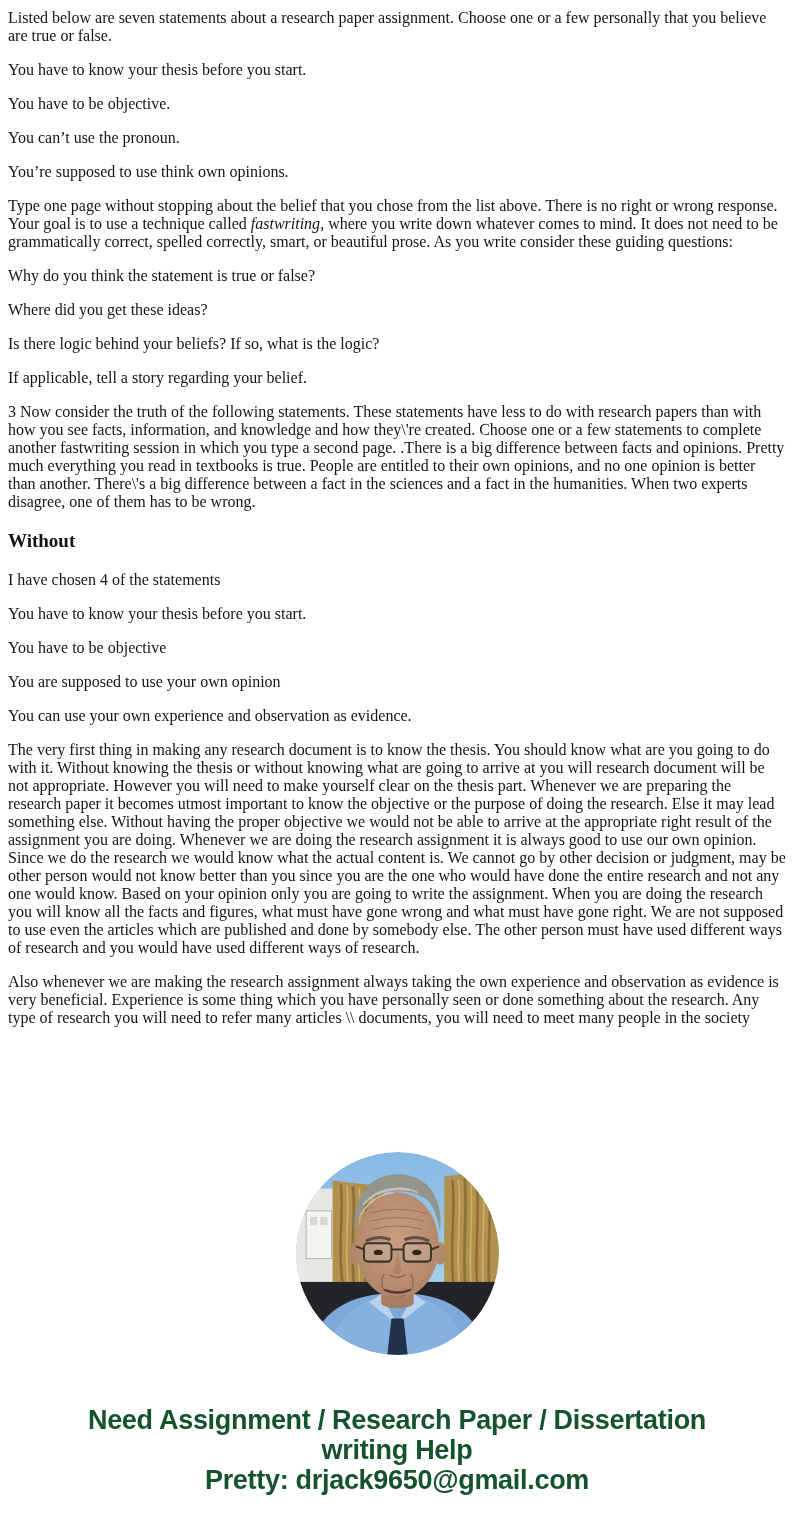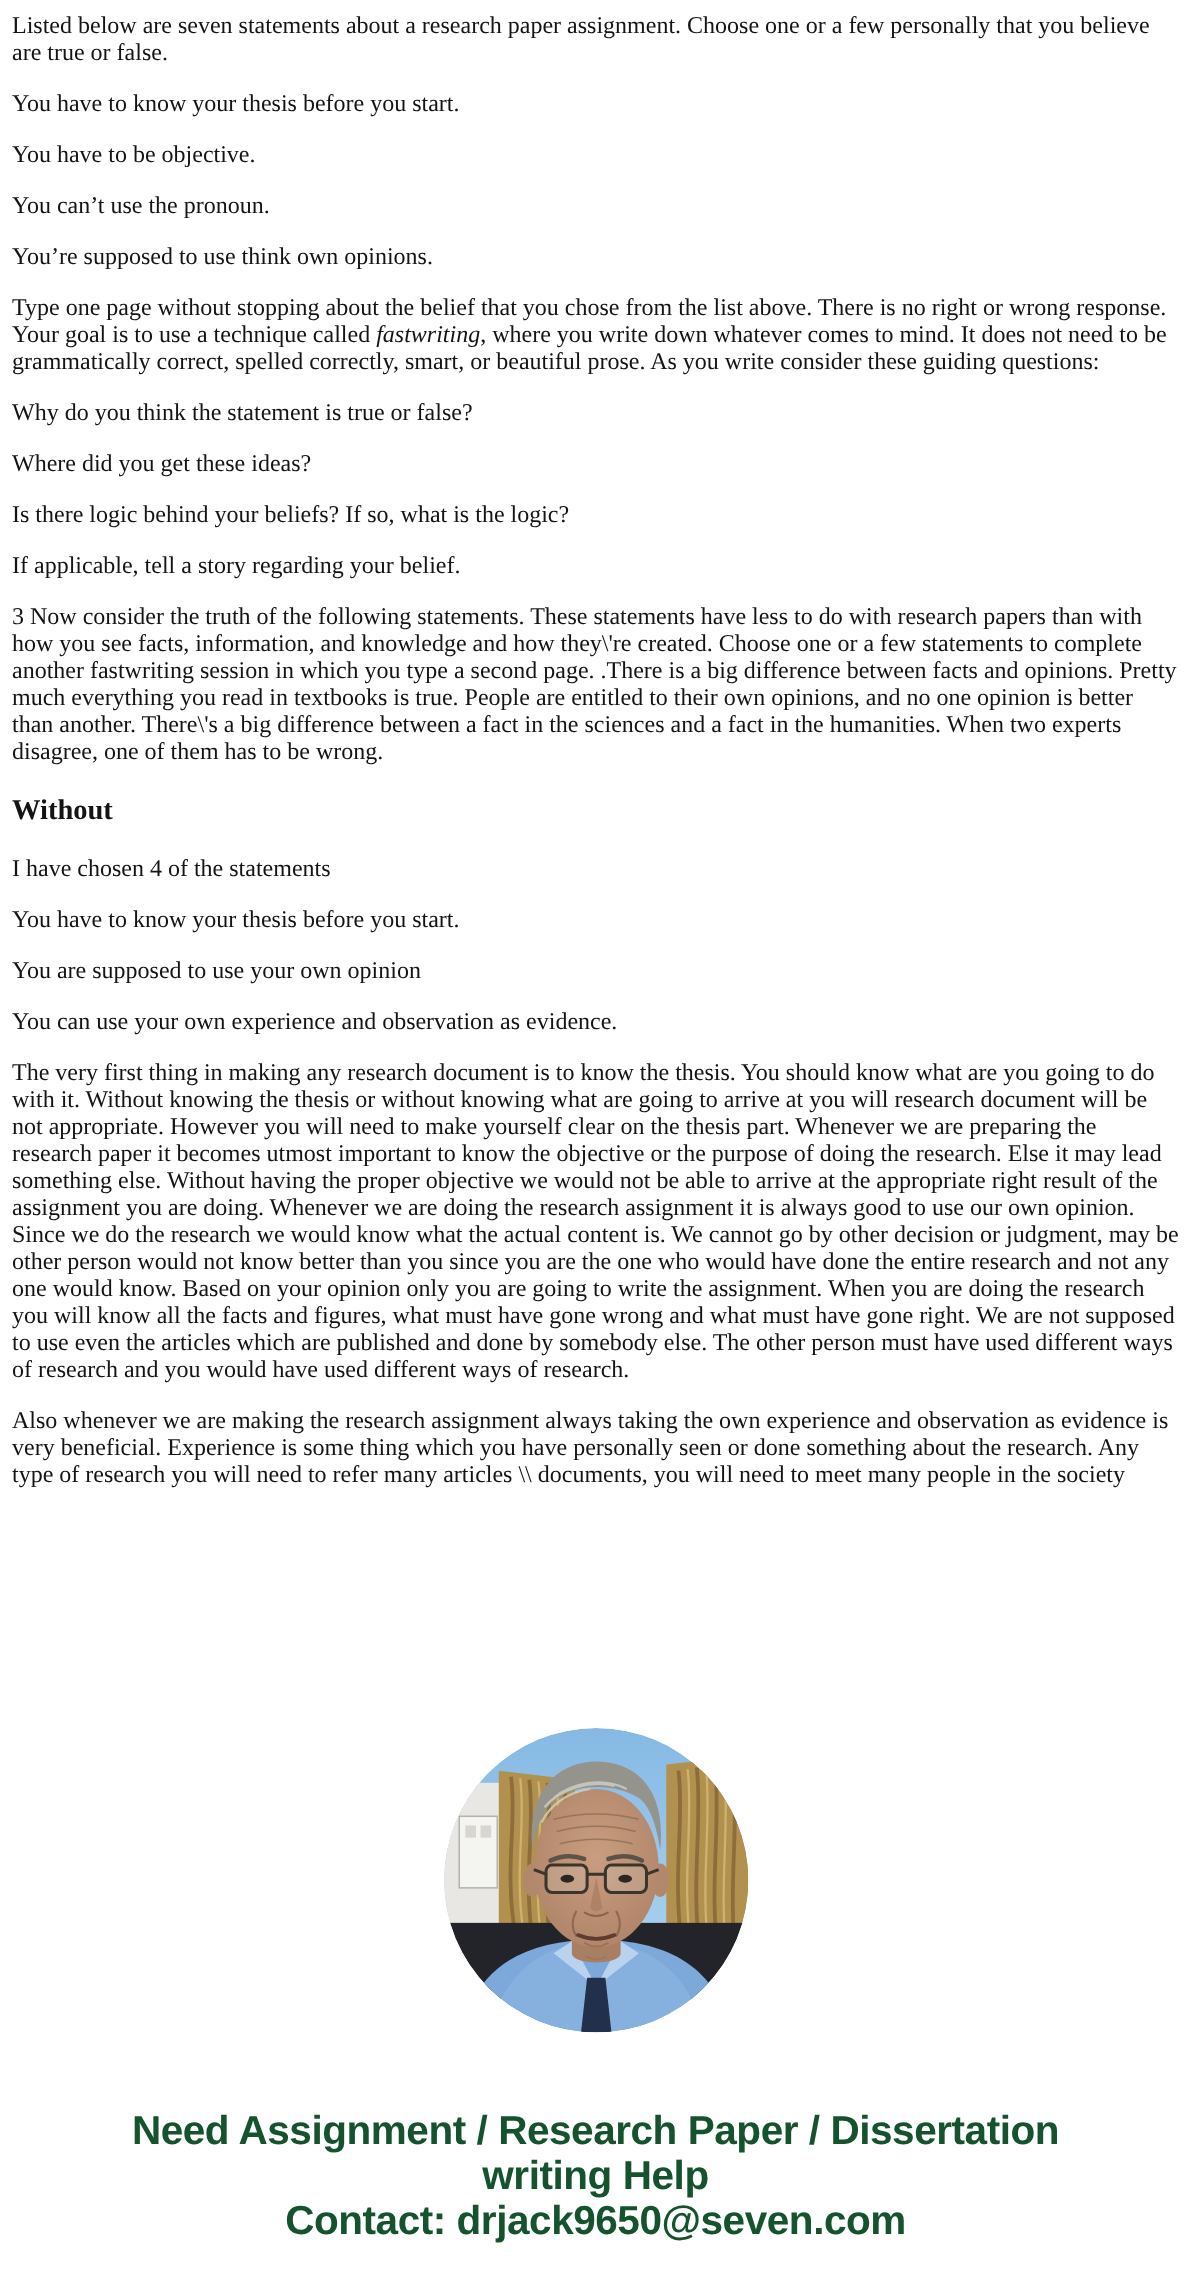--- a/index.html
+++ b/index.html
@@ -75,20 +75,21 @@
     <p>Is there logic behind your beliefs? If so, what is the logic?</p>
     <p>If applicable, tell a story regarding your belief.</p>
 
     <p>3 Now consider the truth of the following statements. These statements have less to do with research papers than with how you see facts, information, and knowledge and how they\'re created. Choose one or a few statements to complete another fastwriting session in which you type a second page. .There is a big difference between facts and opinions. Pretty much everything you read in textbooks is true. People are entitled to their own opinions, and no one opinion is better than another. There\'s a big difference between a fact in the sciences and a fact in the humanities. When two experts disagree, one of them has to be wrong.</p>
 
     <h3 class="solution-heading">Without</h3>
 
     <p>I have chosen 4 of the statements</p>
 
     <p>You have to know your thesis before you start.</p>
+    <p>You have to be objective</p>
     <p>You are supposed to use your own opinion</p>
     <p>You can use your own experience and observation as evidence.</p>
 
     <p>The very first thing in making any research document is to know the thesis. You should know what are you going to do with it. Without knowing the thesis or without knowing what are going to arrive at you will research document will be not appropriate. However you will need to make yourself clear on the thesis part. Whenever we are preparing the research paper it becomes utmost important to know the objective or the purpose of doing the research. Else it may lead something else. Without having the proper objective we would not be able to arrive at the appropriate right result of the assignment you are doing. Whenever we are doing the research assignment it is always good to use our own opinion. Since we do the research we would know what the actual content is. We cannot go by other decision or judgment, may be other person would not know better than you since you are the one who would have done the entire research and not any one would know. Based on your opinion only you are going to write the assignment. When you are doing the research you will know all the facts and figures, what must have gone wrong and what must have gone right. We are not supposed to use even the articles which are published and done by somebody else. The other person must have used different ways of research and you would have used different ways of research.</p>
     <p>Also whenever we are making the research assignment always taking the own experience and observation as evidence is very beneficial. Experience is some thing which you have personally seen or done something about the research. Any type of research you will need to refer many articles \\ documents, you will need to meet many people in the society</p>
   </div>
 
   <div class="photo-wrap">
     <div class="photo">
       <svg width="203" height="203" viewBox="0 0 200 200" xmlns="http://www.w3.org/2000/svg">
@@ -163,16 +164,16 @@
 
           <path d="M93,150 Q100,154 107,150" stroke="#97705a" stroke-width="1" fill="none" opacity="0.6"></path>
         </g>
       </svg>
     </div>
   </div>
 
   <div class="footer">
     <div>Need Assignment / Research Paper / Dissertation</div>
     <div>writing Help</div>
-    <div>Contact: drjack9650@seven.com</div>
+    <div>Pretty: drjack9650@gmail.com</div>
   </div>
 
 </div>
 
 </body></html>

